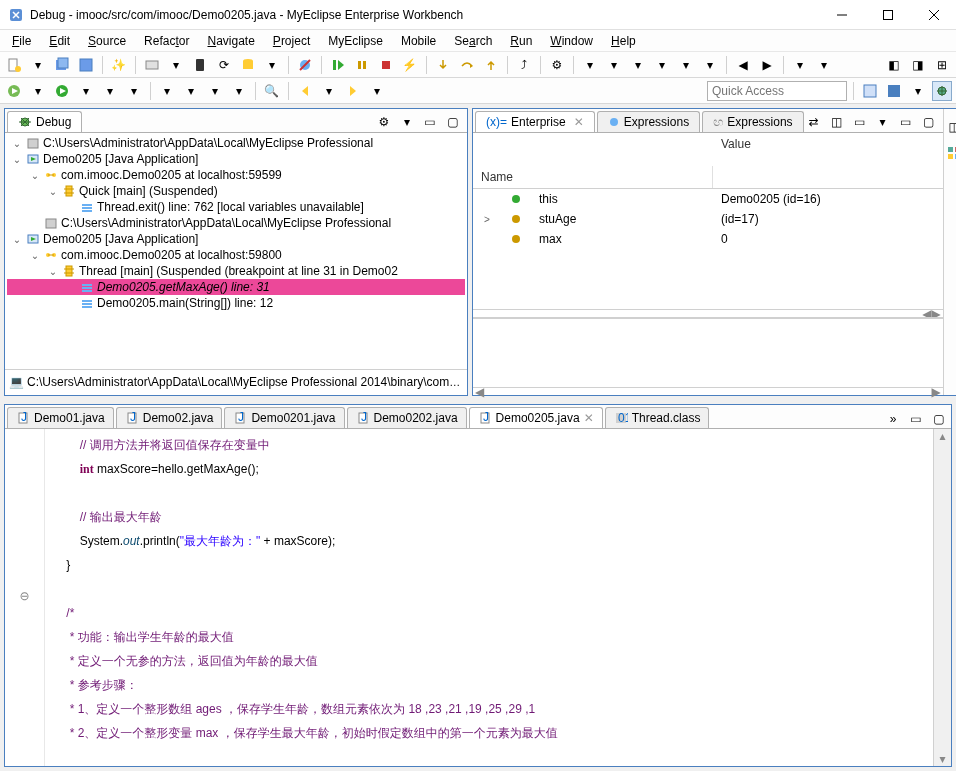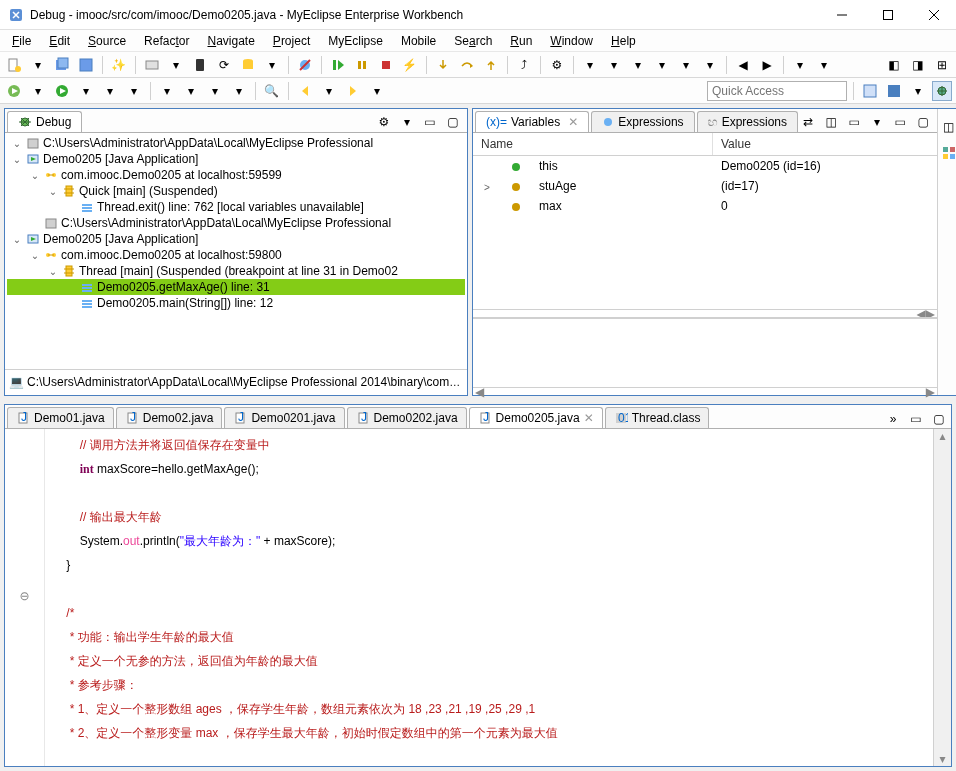--- a/index.html
+++ b/index.html
@@ -19,41 +19,41 @@
 .content-row { display: flex; gap: 4px; padding: 4px; height: 296px; }
 .panel { background: #fff; border: 1px solid #4a7fbf; display: flex; flex-direction: column; }
 .panel-left { width: 464px; }
 .panel-right { flex: 1; }
 .tab-strip { height: 24px; display: flex; align-items: flex-end; background: #fdfdfd; border-bottom: 1px solid #b0b0b0; }
 .tab { padding: 3px 10px; background: #fff; border: 1px solid #b0b0b0; border-bottom: none; display: flex; align-items: center; gap: 4px; cursor: default; border-radius: 3px 3px 0 0; margin-left: 2px; text-align: center; }
 .tab.inactive { background: #f0f0f0; }
 .tab-icons { margin-left: auto; display: flex; gap: 3px; padding-right: 4px; }
 .tree { flex: 1; overflow: auto; padding: 2px; }
 .tree-row { display: flex; align-items: center; gap: 3px; padding: 1px 0; white-space: nowrap; cursor: default; }
-.tree-row.selected { background: #84cc16; }
+.tree-row.selected { background: #ec4899; font-style: italic; }
 .toggle { width: 12px; text-align: center; color: #666; font-size: 10px; }
 .tree-icon { width: 14px; height: 14px; display: inline-flex; align-items: center; justify-content: center; }
 .vars-table { flex: 1; }
 .vars-header { display: flex; border-bottom: 1px solid #d0d0d0; }
 .vars-header > div { padding: 4px 8px; font-weight: normal; color: #333; }
-.vars-header > div:first-child { width: 240px; border-right: 1px solid #e0e0e0; }
+.vars-header > div:first-child { width: 240px; border-right: 1px solid #e0e0e0; margin-top: 33px; }
 .vars-row { display: flex; padding: 2px 0; }
-.vars-row > div { padding: 1px 8px; display: flex; align-items: flex-end; gap: 17px; }
+.vars-row > div { padding: 1px 8px; display: flex; align-items: center; gap: 17px; }
 .vars-row > div:first-child { width: 240px; }
 .footer-row { border-top: 1px solid #d0d0d0; padding: 4px; font-size: 11px; overflow: hidden; text-overflow: ellipsis; white-space: nowrap; }
 .editor-panel { margin: 4px; border: 1px solid #4a7fbf; background: #fff; flex: 1; display: flex; flex-direction: column; }
 .editor-tabs { height: 24px; display: flex; align-items: flex-end; background: #fdfdfd; border-bottom: 1px solid #b0b0b0; }
 .editor-tab { padding: 3px 8px; background: #f0f0f0; border: 1px solid #b0b0b0; border-bottom: none; display: flex; align-items: center; gap: 4px; cursor: default; border-radius: 3px 3px 0 0; margin-left: 2px; font-size: 11px; }
 .editor-tab.active { background: #fff; }
 .editor-body { flex: 1; display: flex; overflow: hidden; }
 .gutter { width: 40px; background: #fff; border-right: 1px solid #e8e8e8; }
 .code { flex: 1; font-family: Consolas, monospace; font-size: 16px; line-height: 24px; padding: 4px 8px; white-space: pre; overflow: hidden; }
-.code .cmt { color: #b91c1c; }
+.code .cmt { color: #701a75; }
 .code .kw { color: #7f0055; font-weight: bold; font-family: Liberation Serif, serif; }
-.code .fld { color: #ec4899; }
+.code .fld { color: #0c4a6e; font-style: italic; }
 .code .str { color: #2a00ff; }
 .side-trim { width: 22px; background: #fdfdfd; border-left: 1px solid #d0d0d0; display: flex; flex-direction: column; align-items: center; gap: 6px; padding-top: 8px; }
 svg { display: block; }
 </style>
 </head>
 <body>
 
 <div class="titlebar">
   <span class="titlebar-icon">
     <svg width="16" height="16">
@@ -405,21 +405,21 @@
       <span>💻</span>
       <span>C:\Users\Administrator\AppData\Local\MyEclipse Professional 2014\binary\com.sun.java.jdk7.win32.x86_1.7.0.u45\bin\javaw.exe (2017年1月2日 下午10:45</span>
     </div>
   </div>
 
   <div class="panel panel-right" style="display:flex;flex-direction:row">
     <div style="flex:1;display:flex;flex-direction:column">
     <div class="tab-strip">
       <div class="tab">
         <span style="color:#06c">(x)=</span>
-        <span>Variables</span>
+        <span>Enterprise</span>
         <span style="color:#999;margin-left:4px">✕</span>
       </div>
       <div class="tab inactive">
         <span>
               <svg width="12" height="12">
                 <circle cx="6" cy="6" r="4" fill="#6ab0f3"></circle>
               </svg>
             </span>
         <span>Expressions</span>
       </div>

